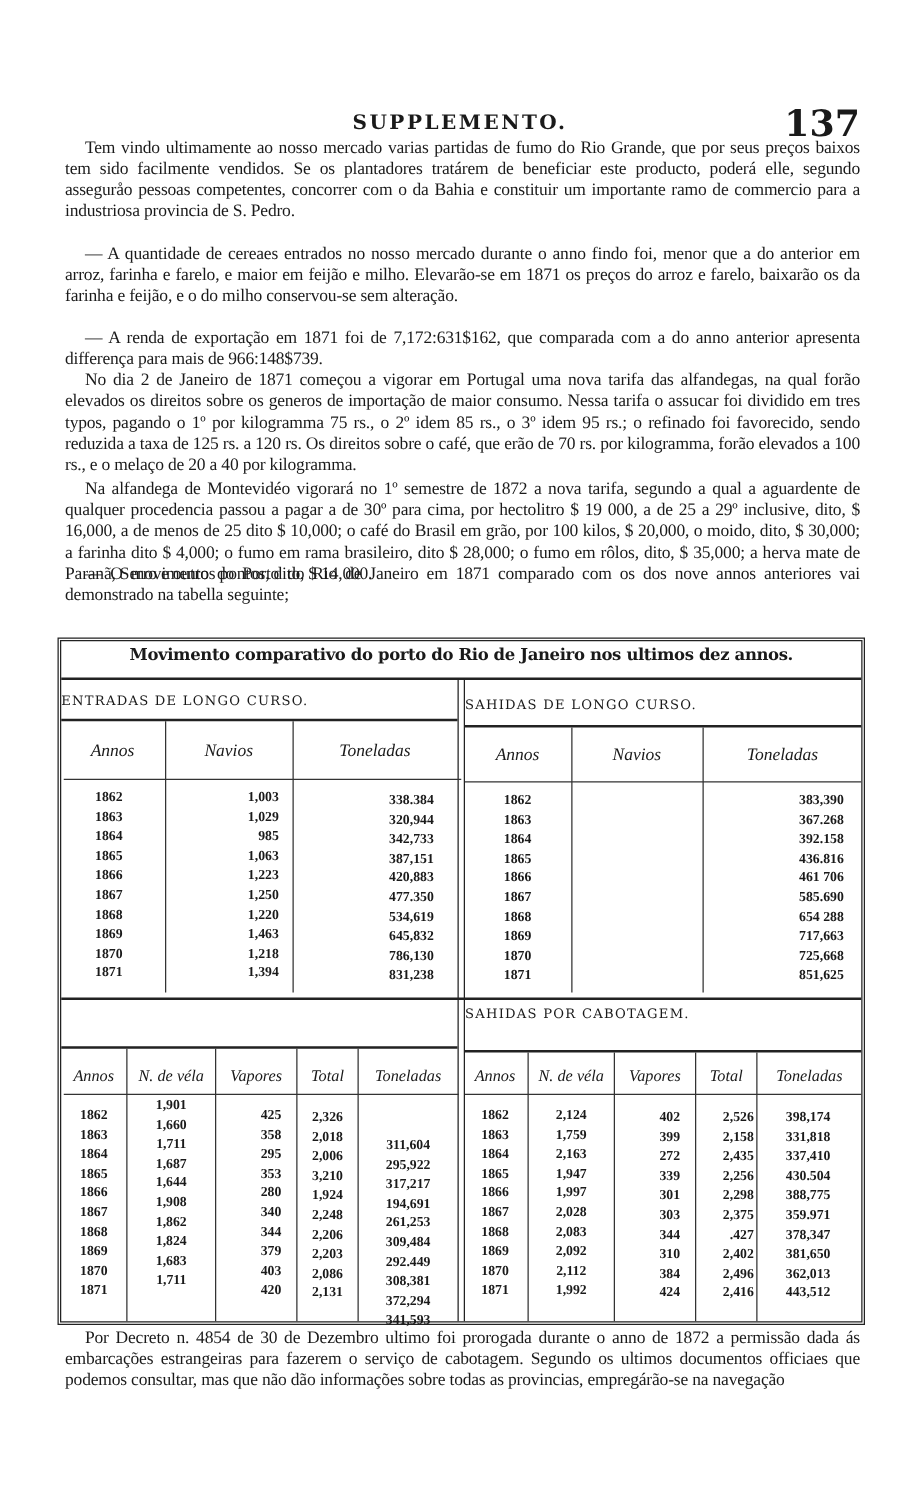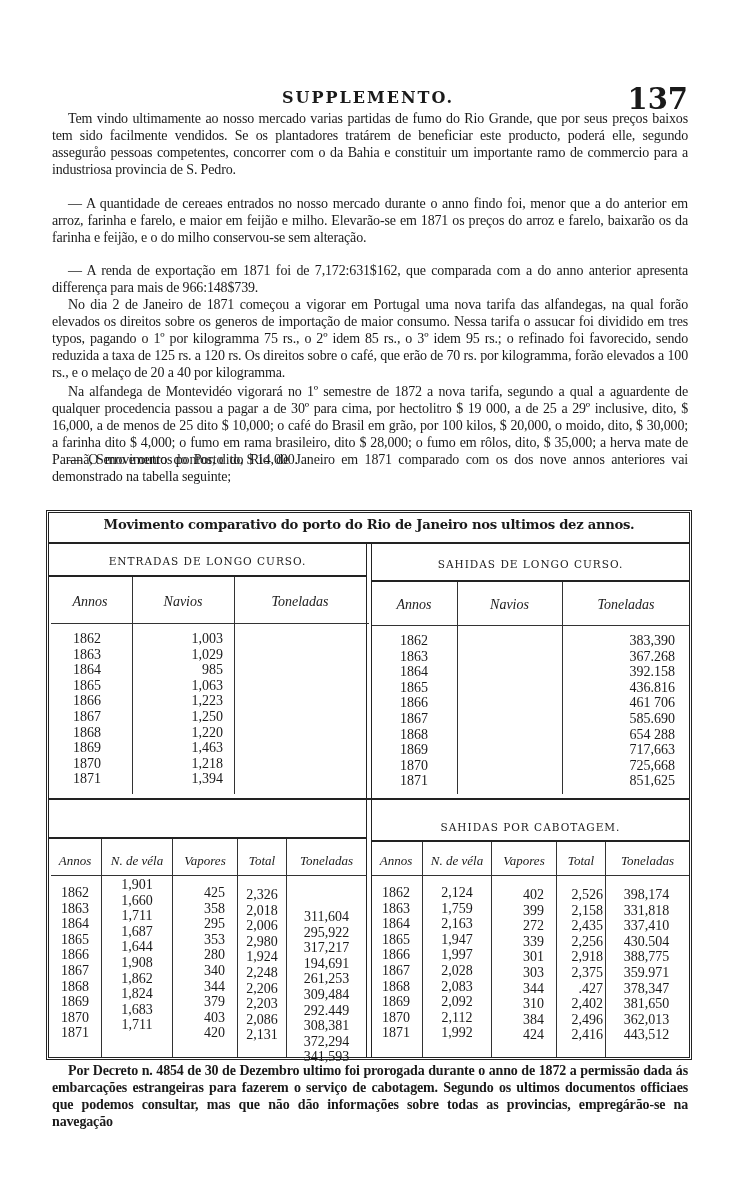--- a/index.html
+++ b/index.html
@@ -12,35 +12,35 @@
                  font-family:"DejaVu Serif", serif; }
   .para { position:absolute; left:52px; width:636px; font-size:14px; line-height:16.9px;
           text-align:justify; letter-spacing:-0.15px; font-family:"Liberation Serif", serif; }
   .para .ind { display:inline-block; width:16px; }
   .p1 { top:111px; }
   .p2 { top:196px; }
   .p3 { top:263px; }
   .p4 { top:297px; }
   .p5 { top:384px; }
   .p6 { top:452px; }
-  .p7 { top:1063px;font-weight:bold; }
+  .p7 { top:1063px; }
 
   .table-wrap { position:absolute; left:46px; top:510px; width:646px; height:550px;
                 border:3px double #222; box-sizing:border-box; }
   .table-title { position:absolute; left:0; top:4px; width:100%; text-align:center;
                  font-family:"DejaVu Serif", serif; font-weight:bold; font-size:13.2px; letter-spacing:-0.3px; }
   .rule { position:absolute; left:0; width:100%; border-top:2px solid #222; }
   .vdouble { position:absolute; width:4px; border-left:1px solid #222; border-right:1px solid #222; }
   .vline { position:absolute; width:0; border-left:1px solid #333; }
-  .section-head { position:absolute; text-align:center; font-family:"DejaVu Serif", serif;
+  .section-head { position:absolute; font-family:"DejaVu Serif", serif;
                   font-size:10.5px; letter-spacing:1px; }
   .col-head { position:absolute; text-align:center; font-style:italic; font-size:14px; }
   .col-head.small { font-size:13px; }
   .hr-short { position:absolute; border-top:1px solid #333; }
-  .col { position:absolute; font-family:"Liberation Serif", serif; font-weight:normal; font-size:14px;
+  .col { position:absolute; font-family:"Liberation Serif", serif; font-weight:bold; font-size:11px;
          line-height:15.6px; }
   .col div { white-space:nowrap; }
   .col.center { text-align:center; }
   .col.right { text-align:right; }
 </style>
 </head>
 <body>
 
 <div class="header">
   <div class="running-title">SUPPLEMENTO.</div>
@@ -96,20 +96,32 @@
       <div>1,029</div>
       <div>985</div>
       <div>1,063</div>
       <div>1,223</div>
       <div>1,250</div>
       <div>1,220</div>
       <div>1,463</div>
       <div>1,218</div>
       <div>1,394</div>
   </div>
+  <div class="col right" style="left:186px; width:112px; top:120px;">
+    <div>338.384</div>
+      <div>320,944</div>
+      <div>342,733</div>
+      <div>387,151</div>
+      <div>420,883</div>
+      <div>477.350</div>
+      <div>534,619</div>
+      <div>645,832</div>
+      <div>786,130</div>
+      <div>831,238</div>
+  </div>
 
   <div class="col center" style="left:323px; width:84px; top:120px;">
     <div>1862</div>
       <div>1863</div>
       <div>1864</div>
       <div>1865</div>
       <div>1866</div>
       <div>1867</div>
       <div>1868</div>
       <div>1869</div>
@@ -124,21 +136,21 @@
       <div>461 706</div>
       <div>585.690</div>
       <div>654 288</div>
       <div>717,663</div>
       <div>725,668</div>
       <div>851,625</div>
   </div>
 
   <div class="rule" style="top:285px;"></div>
 
-  <div class="section-head" style="left:323px; width:317px; top:308px;">SAHIDAS POR CABOTAGEM.</div>
+  <div class="section-head" style="left:323px; width:317px; top:292px;">SAHIDAS POR CABOTAGEM.</div>
   <div class="rule" style="top:324px; width:317px;"></div>
   <div class="rule" style="top:327px; left:323px; width:317px;"></div>
 
   <div class="col-head small" style="left:0; width:52px; top:340px;">Annos</div>
   <div class="col-head small" style="left:53px; width:70px; top:340px;">N. de véla</div>
   <div class="col-head small" style="left:124px; width:64px; top:340px;">Vapores</div>
   <div class="col-head small" style="left:189px; width:48px; top:340px;">Total</div>
   <div class="col-head small" style="left:238px; width:79px; top:340px;">Toneladas</div>
 
   <div class="col-head small" style="left:321px; width:52px; top:340px;">Annos</div>
@@ -191,21 +203,21 @@
       <div>340</div>
       <div>344</div>
       <div>379</div>
       <div>403</div>
       <div>420</div>
   </div>
   <div class="col center" style="left:189px; width:48px; top:374px;">
     <div>2,326</div>
       <div>2,018</div>
       <div>2,006</div>
-      <div>2,980</div>
+      <div>3,210</div>
       <div>1,924</div>
       <div>2,248</div>
       <div>2,206</div>
       <div>2,203</div>
       <div>2,086</div>
       <div>2,131</div>
   </div>
   <div class="col center" style="left:238px; width:79px; top:396px;">
     <div>311,604</div>
       <div>295,922</div>
@@ -253,21 +265,21 @@
       <div>344</div>
       <div>310</div>
       <div>384</div>
       <div>424</div>
   </div>
   <div class="col right" style="left:508px; width:46px; top:374px;">
     <div>2,526</div>
       <div>2,158</div>
       <div>2,435</div>
       <div>2,256</div>
-      <div>2,918</div>
+      <div>2,298</div>
       <div>2,375</div>
       <div>.427</div>
       <div>2,402</div>
       <div>2,496</div>
       <div>2,416</div>
   </div>
   <div class="col center" style="left:557px; width:81px; top:374px;">
     <div>398,174</div>
       <div>331,818</div>
       <div>337,410</div>

